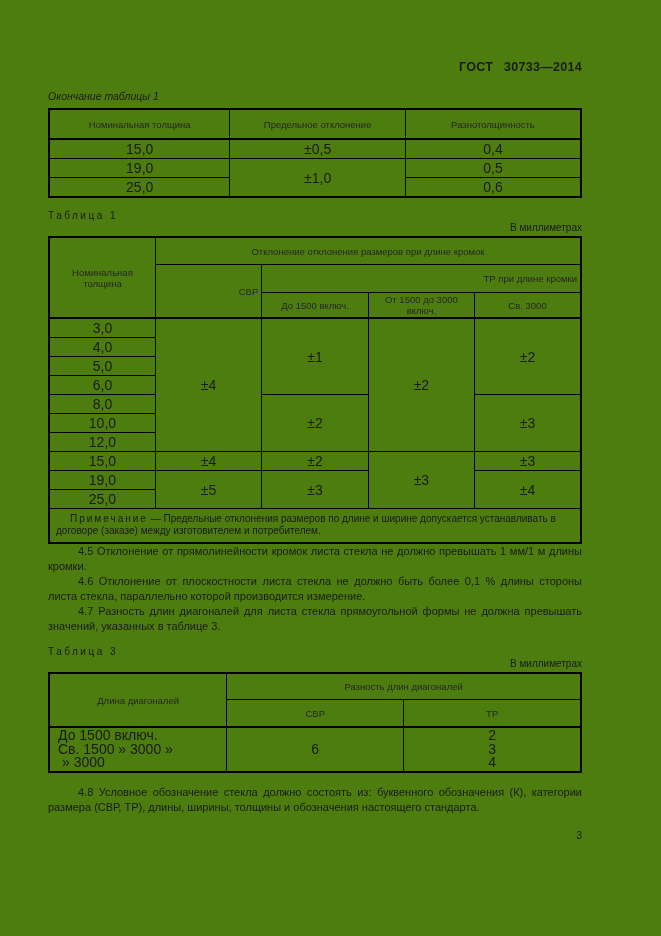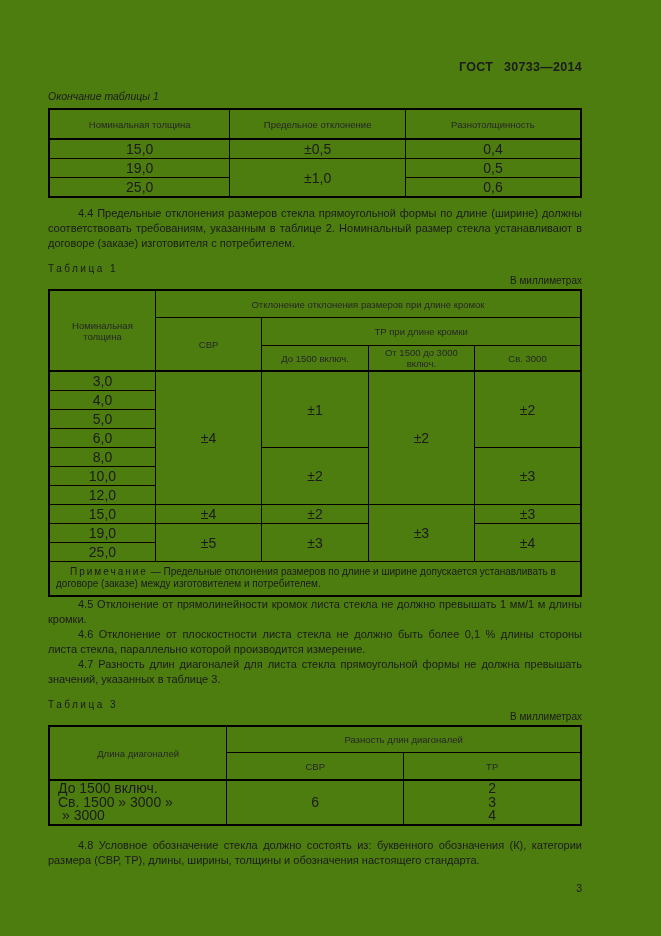--- a/index.html
+++ b/index.html
@@ -50,21 +50,21 @@
     font-size: 11px;
     line-height: 15px;
     text-align: justify;
     text-indent: 30px;
     margin: 0;
   }
   .para-top { margin-top: 8px; }
   .tbl-label { font-size: 10px; letter-spacing: 2.5px; margin-top: 12px; }
   .units { font-size: 10px; text-align: right; margin-top: 1px; margin-bottom: 3px; }
   .t2 tr.h1 td { height: 24px; }
-  .t2 tr.h2 td { height: 25px; }
+  .t2 tr.h2 td { height: 25px; text-align: right; }
   .t2 tr.h3 td { height: 21px; }
   .t2 tr.body td { height: 16px; }
   tr.thick-top td { border-top: 2px solid #000; }
   .t2 td.note {
     text-align: left;
     font-size: 10px;
     line-height: 12px;
     padding: 4px 6px 5px 6px;
     text-indent: 14px;
     height: auto;
@@ -109,21 +109,20 @@
       <td rowspan="2">±1,0</td>
       <td>0,5</td>
     </tr>
     <tr class="body">
       <td>25,0</td>
       <td>0,6</td>
     </tr>
   </tbody>
     </table>
 
-  <p class="para para-top">4.4 Предельные отклонения размеров стекла прямоугольной формы по длине (ширине) должны соответствовать требованиям, указанным в таблице 2. Номинальный размер стекла устанавливают в договоре (заказе) изготовителя с потребителем.</p>
 
   <div class="tbl-label">Таблица 1</div>
   <div class="units">В миллиметрах</div>
 
   <table class="tbl t2">
     <colgroup>
         <col style="width:20%">
         <col style="width:20%">
         <col style="width:20%">
         <col style="width:20%">

